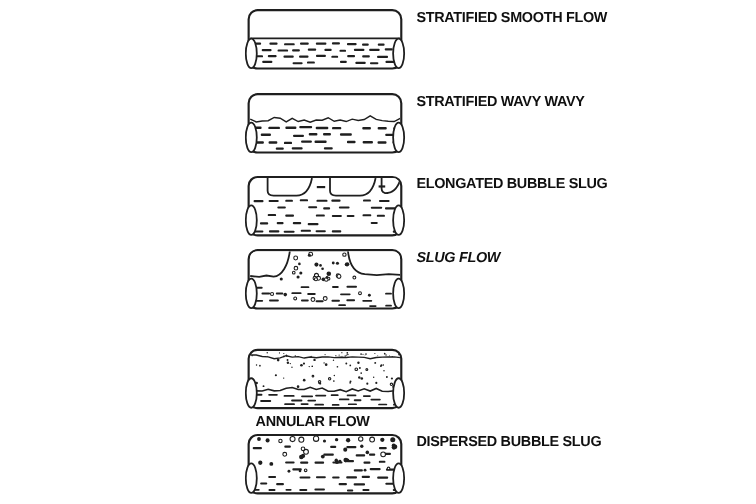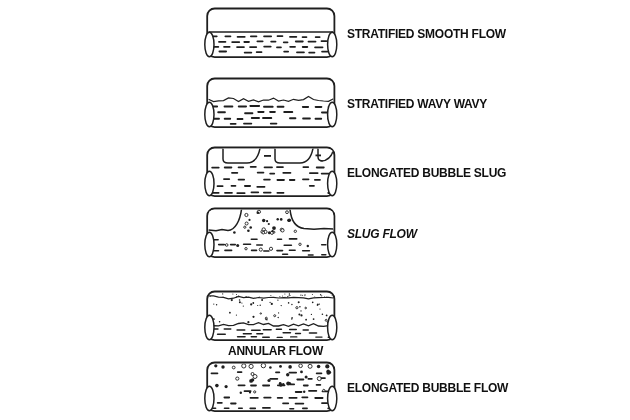--- a/index.html
+++ b/index.html
@@ -12,21 +12,20 @@
     width: 630px;
     height: 420px;
     background: #ffffff;
     overflow: hidden;
   }
   .flow-row {
     position: absolute;
     left: 204px;
     height: 54px;
     display: flex;
-    align-items: center;
   }
   .flow-row svg {
     display: block;
     flex: 0 0 auto;
   }
   .flow-label {
     margin-left: 9px;
     font-size: 12px;
     font-weight: bold;
     letter-spacing: -0.25px;
@@ -462,15 +461,15 @@
           <rect x="123.3" y="46.6" width="6.8" height="1.6" rx="0.8" fill="#1f1f1f"></rect>
           <circle cx="119.8" cy="29.4" r="1.1" fill="#fff" stroke="#1f1f1f" stroke-width="0.9"></circle>
           <circle cx="46.0" cy="31.4" r="1.1" fill="#1f1f1f"></circle>
           <circle cx="100.2" cy="30.8" r="1.2" fill="#1f1f1f"></circle>
           <circle cx="36.8" cy="31.7" r="1.2" fill="#1f1f1f"></circle>
           <circle cx="50.7" cy="30.9" r="1.1" fill="#fff" stroke="#1f1f1f" stroke-width="0.9"></circle>
         </g>
         <ellipse cx="5.4" cy="37.5" rx="4.6" ry="12.3" fill="#ffffff" stroke="#1f1f1f" stroke-width="1.5"></ellipse>
         <ellipse cx="128.2" cy="37.5" rx="4.6" ry="12.3" fill="#ffffff" stroke="#1f1f1f" stroke-width="1.5"></ellipse>
       </svg>
-    <span class="flow-label">ELONGATED BUBBLE FLOW</span>
+    <span class="flow-label">DISPERSED BUBBLE SLUG</span>
   </div>
 </div>
 
 </body></html>

